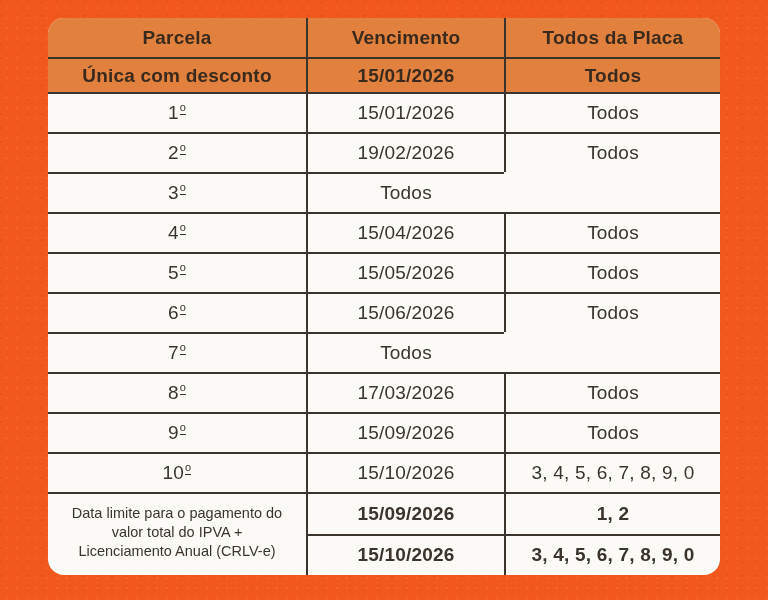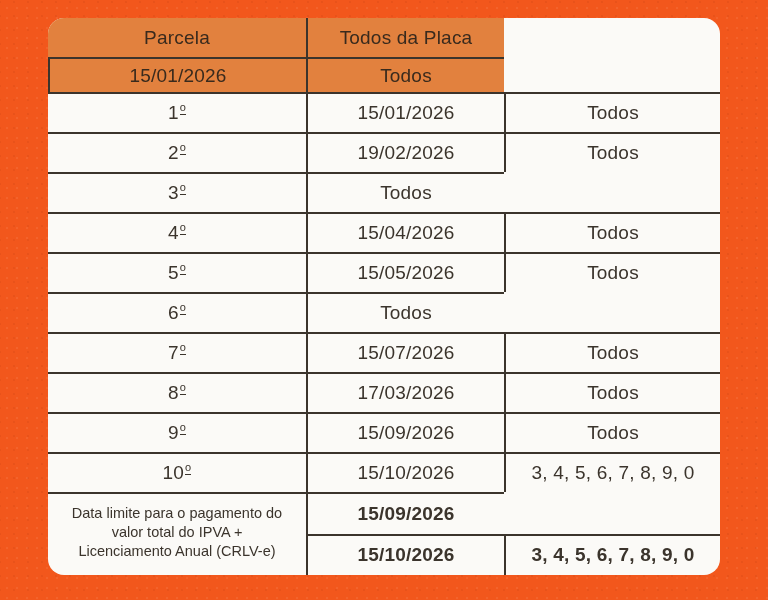--- a/index.html
+++ b/index.html
@@ -48,21 +48,21 @@
     font-size:19px;
     letter-spacing:.2px;
     white-space:nowrap;
   }
   .c2,.c3{border-left:2px solid var(--line);}
   .discount-row .cell,
   .body-row .cell{border-top:2px solid var(--line);}
   .header-row .cell,
   .discount-row .cell{
     background:var(--header-bg);
-    font-weight:400;
+    font-weight:700;
     color:var(--header-text);
   }
   .ord{
     display:inline-block;
     font-size:11px;
     line-height:1;
     transform:translateY(-5px);
     border-bottom:1.5px solid currentColor;
     padding-bottom:1px;
     margin-left:1px;
@@ -97,24 +97,26 @@
   .subrow .cell{border-top:2px solid var(--line);border-left:none;font-weight:700;}
   .subrow .f-cell{border-left:2px solid var(--line);}
 </style>
 </head>
 <body>
 
 <div class="card">
 
   <div class="row header-row">
     <div class="cell c1">Parcela</div>
+    <div class="cell c2">Vencimento</div>
     <div class="cell c3">Todos da Placa</div>
   </div>
 
   <div class="row discount-row">
+    <div class="cell c1">Única com desconto</div>
     <div class="cell c2">15/01/2026</div>
     <div class="cell c3">Todos</div>
   </div>
 
   <div id="rows-container">
   <div class="row body-row">
     <div class="cell c1 cell-parcela">1<span class="ord">o</span></div>
     <div class="cell c2 cell-venc">15/01/2026</div>
     <div class="cell c3 cell-final">Todos</div>
   </div>
@@ -137,26 +139,26 @@
   </div>
 
   <div class="row body-row">
     <div class="cell c1 cell-parcela">5<span class="ord">o</span></div>
     <div class="cell c2 cell-venc">15/05/2026</div>
     <div class="cell c3 cell-final">Todos</div>
   </div>
 
   <div class="row body-row">
     <div class="cell c1 cell-parcela">6<span class="ord">o</span></div>
+    <div class="cell c2 cell-venc">15/06/2026</div>
     <div class="cell c3 cell-final">Todos</div>
   </div>
 
   <div class="row body-row">
     <div class="cell c1 cell-parcela">7<span class="ord">o</span></div>
-    <div class="cell c2 cell-venc">15/07/2026</div>
     <div class="cell c3 cell-final">Todos</div>
   </div>
 
   <div class="row body-row">
     <div class="cell c1 cell-parcela">8<span class="ord">o</span></div>
     <div class="cell c2 cell-venc">17/03/2026</div>
     <div class="cell c3 cell-final">Todos</div>
   </div>
 
   <div class="row body-row">
@@ -172,20 +174,21 @@
   </div>
 </div>
 
   <div class="deadline">
     <div class="label-cell">
       <div class="inner">Data limite para o pagamento do valor total do IPVA + Licenciamento Anual (CRLV-e)</div>
     </div>
     <div class="deadline-right">
       <div class="subrow">
         <div class="cell d-cell">15/09/2026</div>
+        <div class="cell f-cell">1, 2</div>
       </div>
       <div class="subrow">
         <div class="cell d-cell">15/10/2026</div>
         <div class="cell f-cell">3, 4, 5, 6, 7, 8, 9, 0</div>
       </div>
     </div>
   </div>
 
 </div>
 

